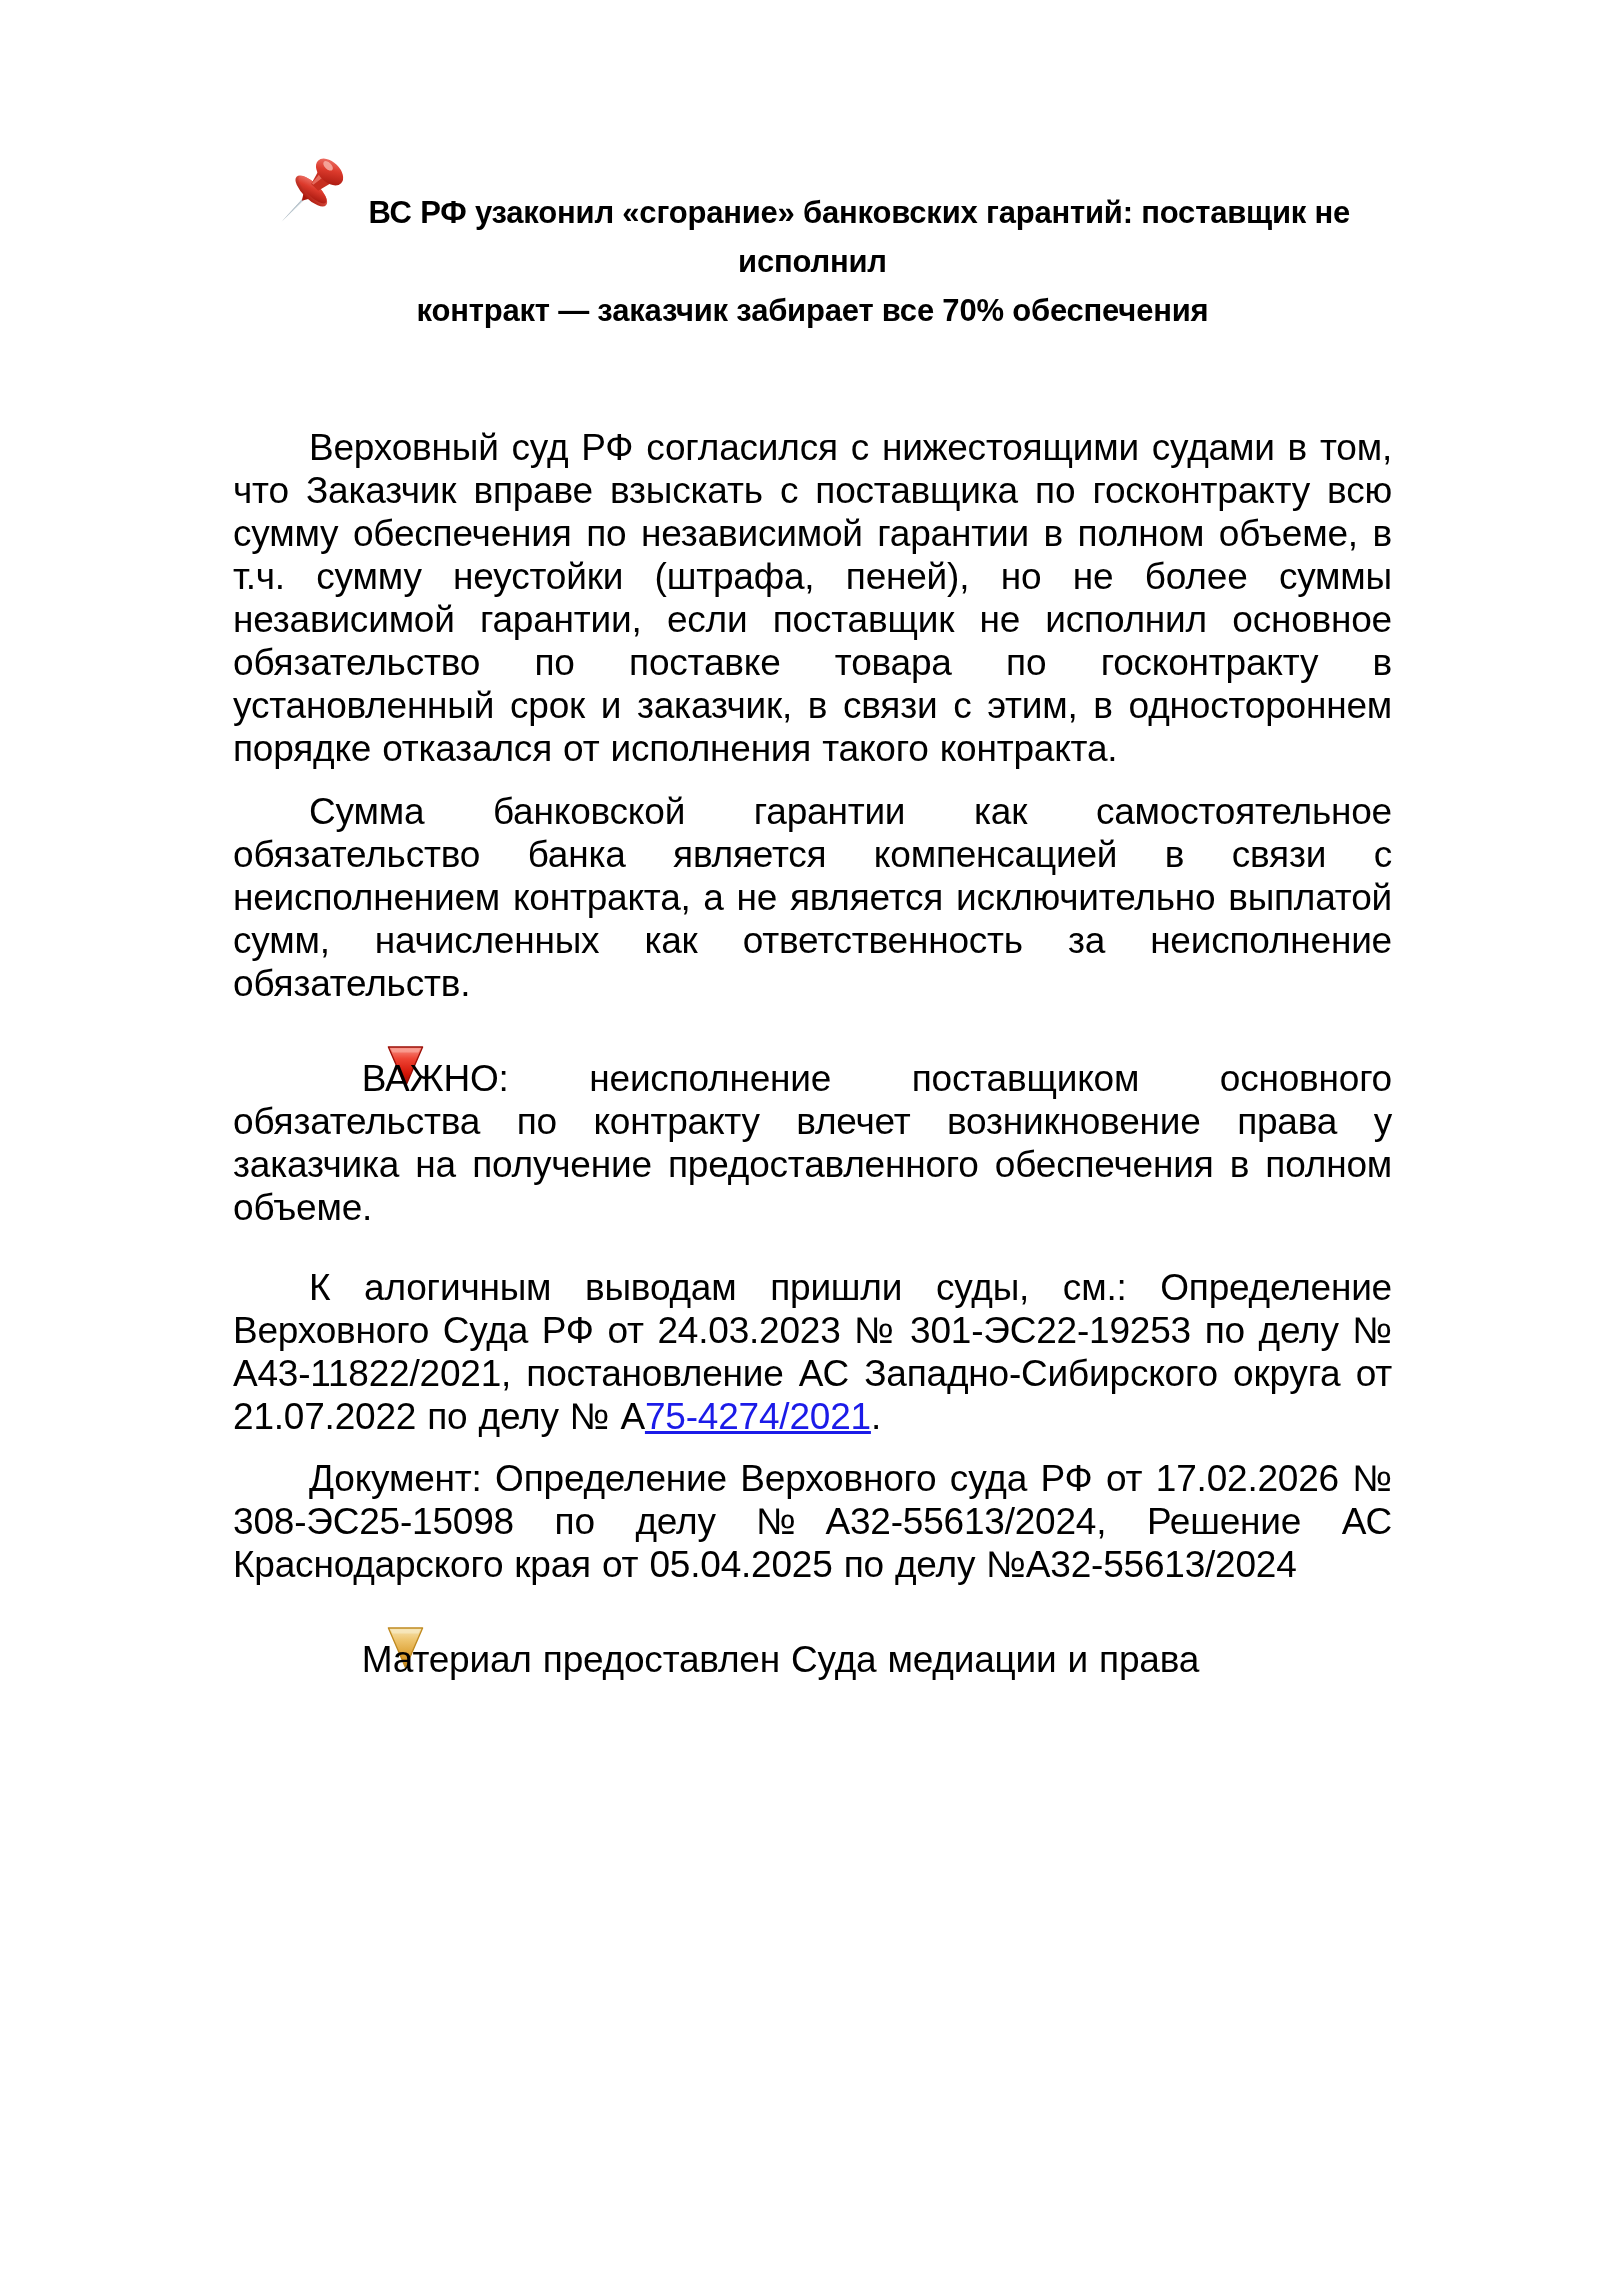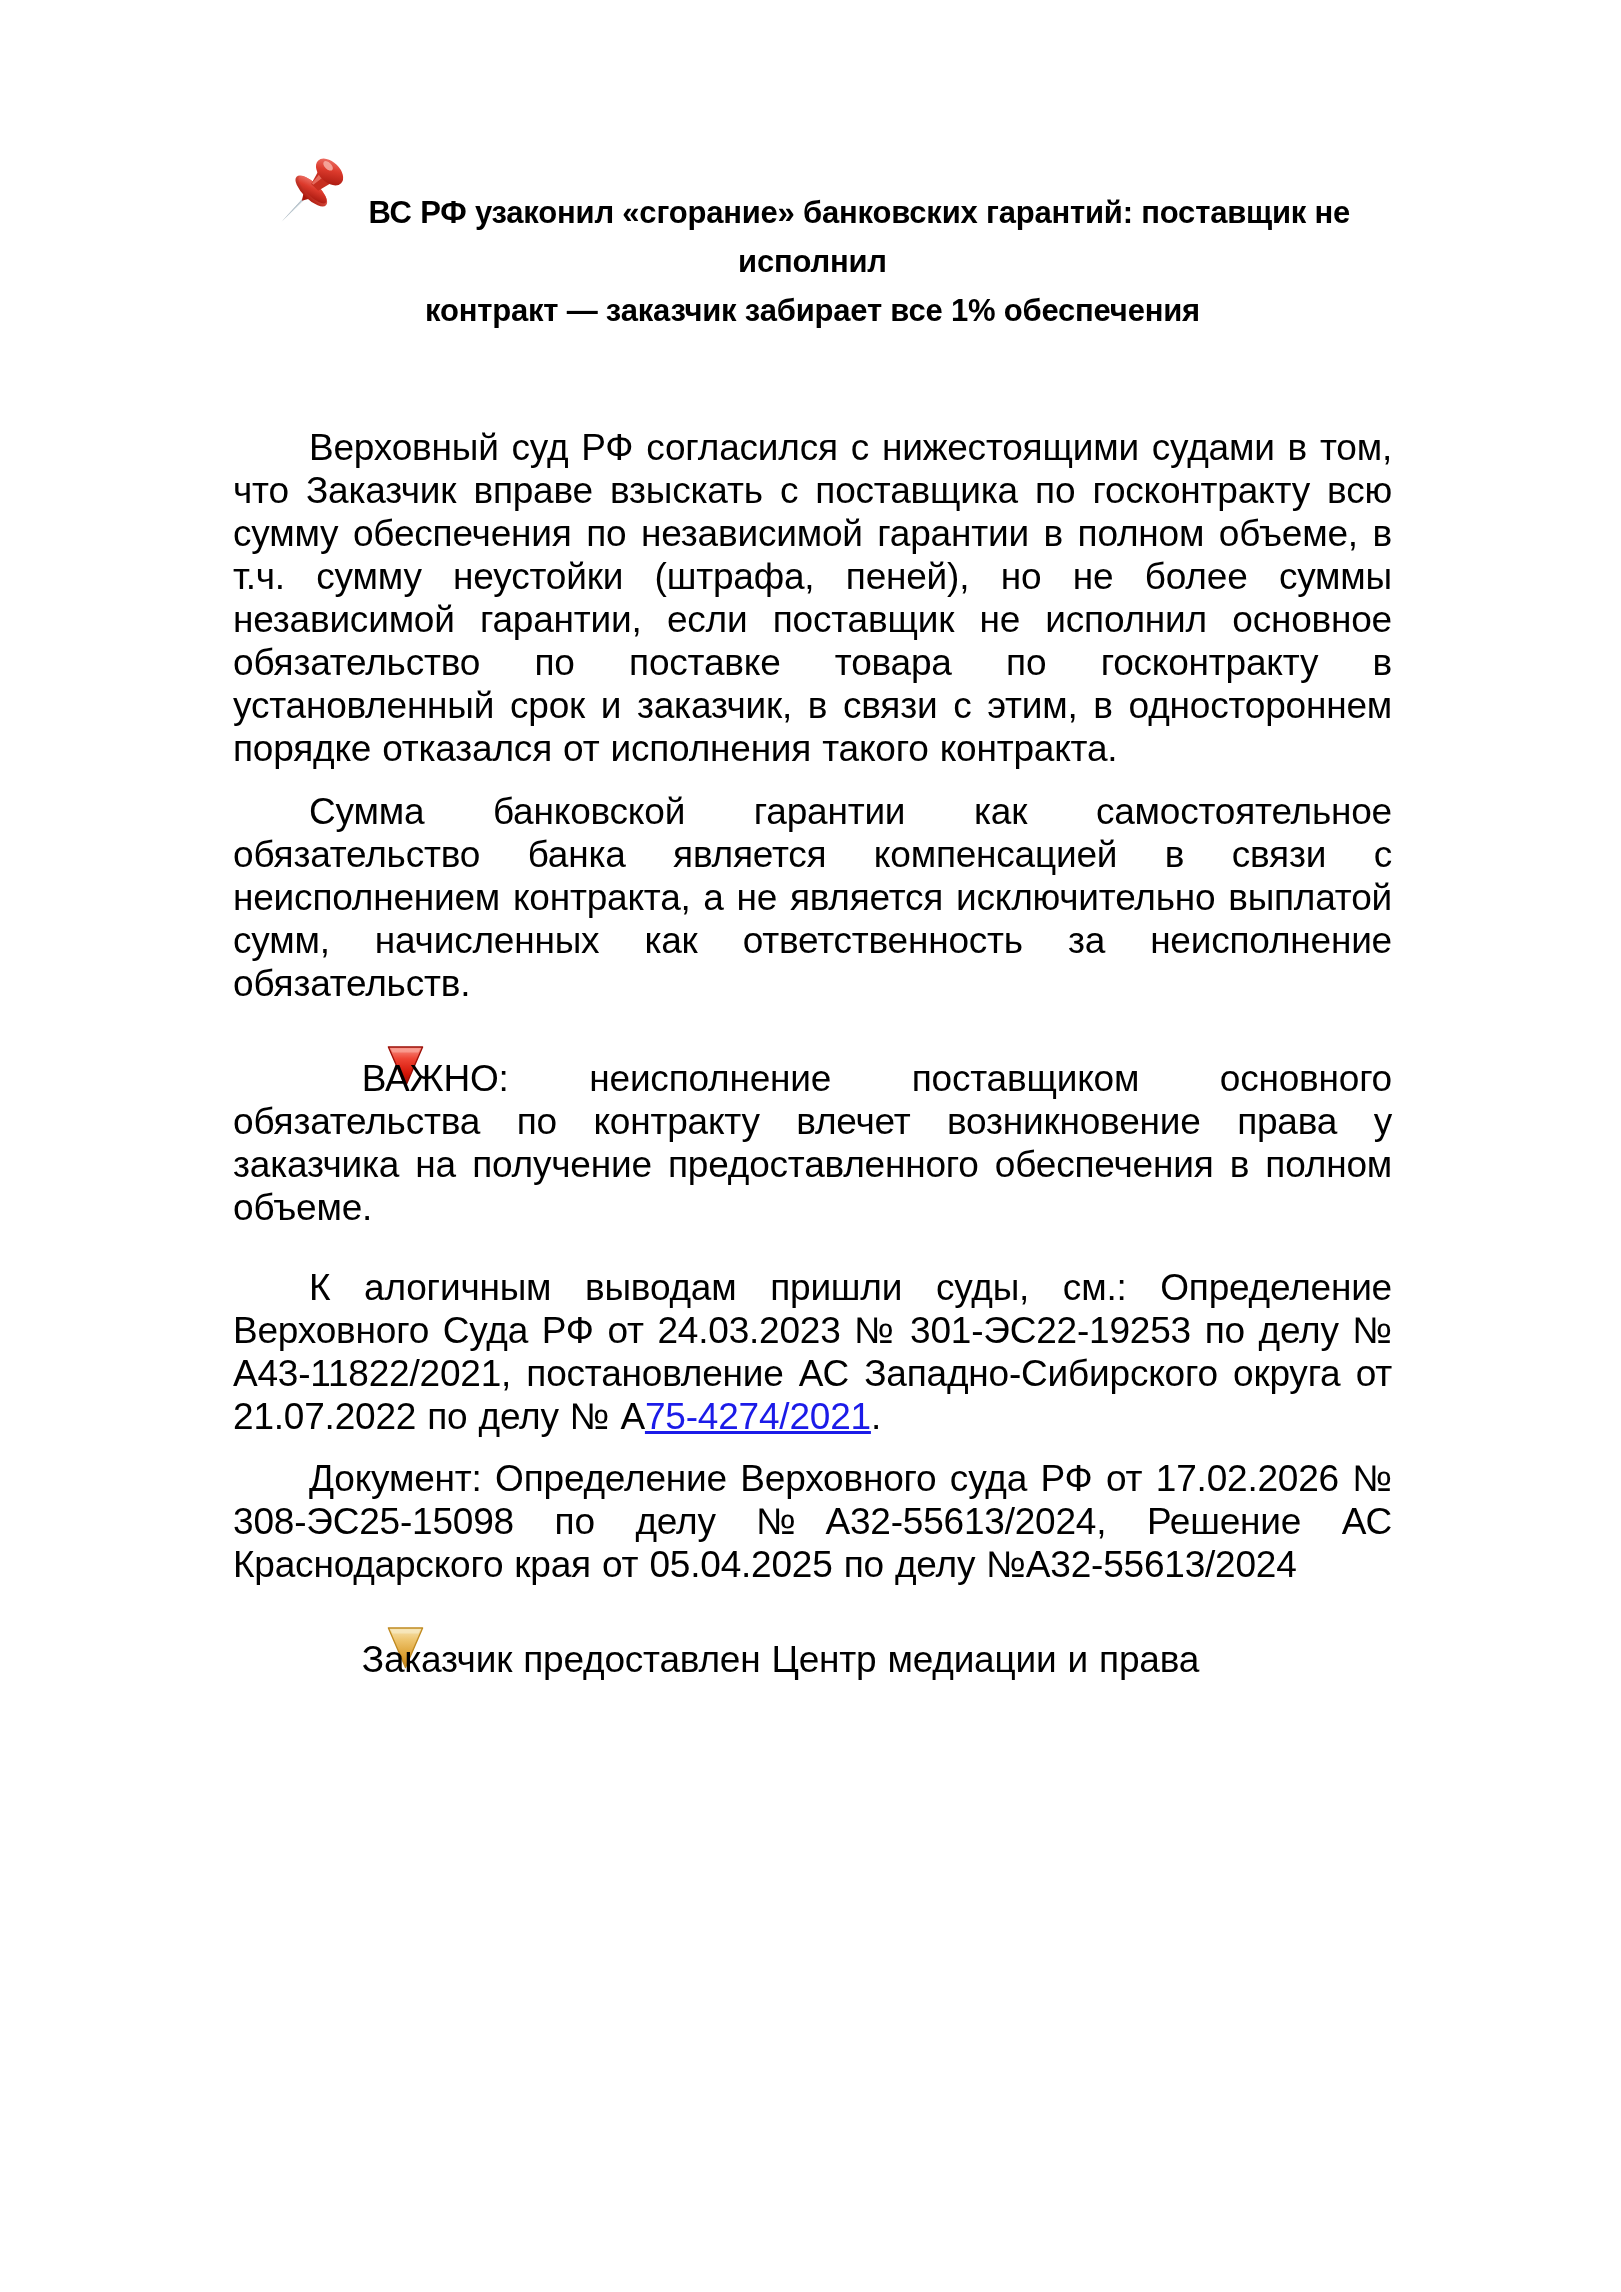--- a/index.html
+++ b/index.html
@@ -91,21 +91,21 @@
 
             <path d="M31 18 L49 18 L45 33 L35 33 Z" fill="#c62e20"></path>
             <path d="M34 19 L39 19 L37 32 L35 32 Z" fill="#ee7b6d" opacity="0.8"></path>
 
             <ellipse cx="40" cy="11" rx="16.5" ry="10.5" fill="url(#pinRed)"></ellipse>
             <ellipse cx="34.5" cy="7.5" rx="6" ry="3.4" fill="#f7b0a6" opacity="0.85"></ellipse>
           </g>
         </svg>
       </span><span>ВС РФ узаконил «сгорание» банковских гарантий: поставщик не исполнил</span>
     </span>
-    <span class="title-line">контракт — заказчик забирает все 1% обеспечения</span>
+    <span class="title-line">контракт — заказчик забирает все 70% обеспечения</span>
   </h1>
 
   <p class="body">Верховный суд РФ согласился с нижестоящими судами в том, что Заказчик вправе взыскать с поставщика по госконтракту всю сумму обеспечения по независимой гарантии в полном объеме, в т.ч. сумму неустойки (штрафа, пеней), но не более суммы независимой гарантии, если поставщик не исполнил основное обязательство по поставке товара по госконтракту в установленный срок и заказчик, в связи с этим, в одностороннем порядке отказался от исполнения такого контракта.</p>
 
   <p class="body">Сумма банковской гарантии как самостоятельное обязательство банка является компенсацией в связи с неисполнением контракта, а не является исключительно выплатой сумм, начисленных как ответственность за неисполнение обязательств.</p>
 
   <p class="body sp-important">
     <span class="tri">
       <svg width="41" height="45" viewBox="0 0 42 46" xmlns="http://www.w3.org/2000/svg">
         <defs>
@@ -133,17 +133,17 @@
           <linearGradient id="triGold" x1="0" y1="0" x2="0" y2="1">
             <stop offset="0" stop-color="#f6e6b8"></stop>
             <stop offset="0.3" stop-color="#eec56f"></stop>
             <stop offset="0.7" stop-color="#dc9f30"></stop>
             <stop offset="1" stop-color="#c5811a"></stop>
           </linearGradient>
         </defs>
         <path d="M3.5 3 L38.5 3 L21 43.5 Z" fill="url(#triGold)" stroke="#c08a20" stroke-width="1.4" stroke-linejoin="round"></path>
         <path d="M6 4.6 L36 4.6 L34.2 8.6 L7.8 8.6 Z" fill="#f8edc9" opacity="0.6"></path>
       </svg>
-    </span><span>Заказчик предоставлен Центр медиации и права</span>
+    </span><span>Материал предоставлен Суда медиации и права</span>
   </p>
 
 </div>
 
 
 </body></html>

